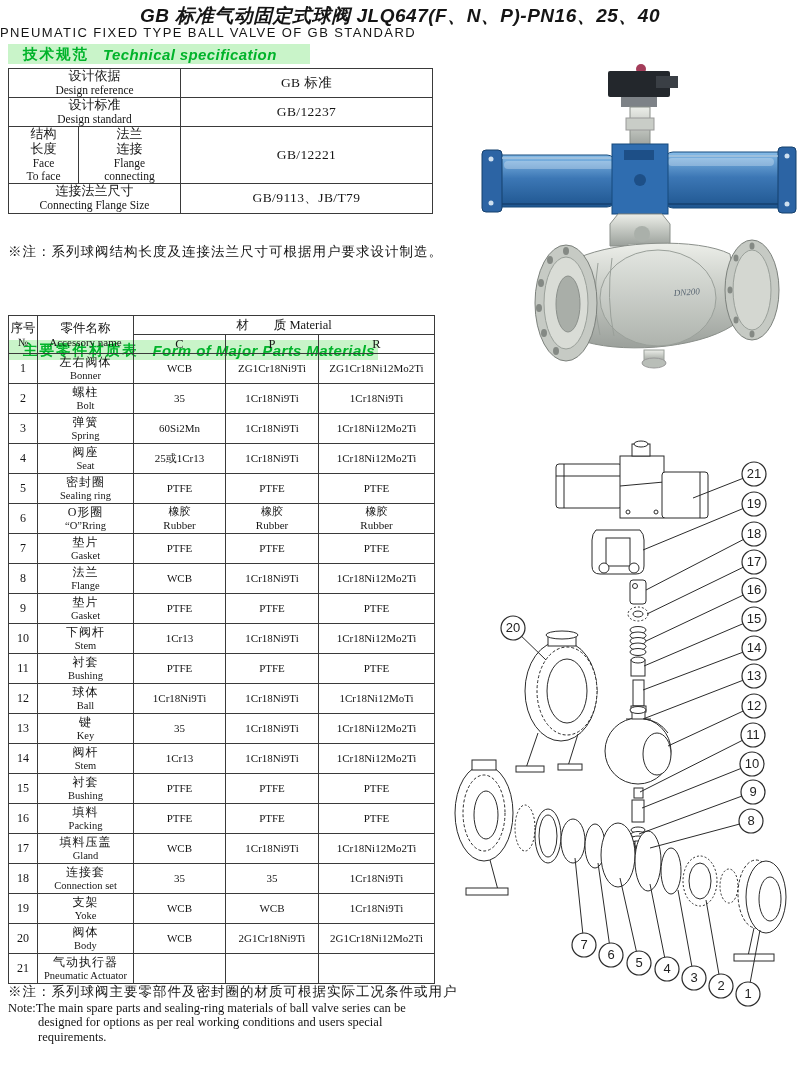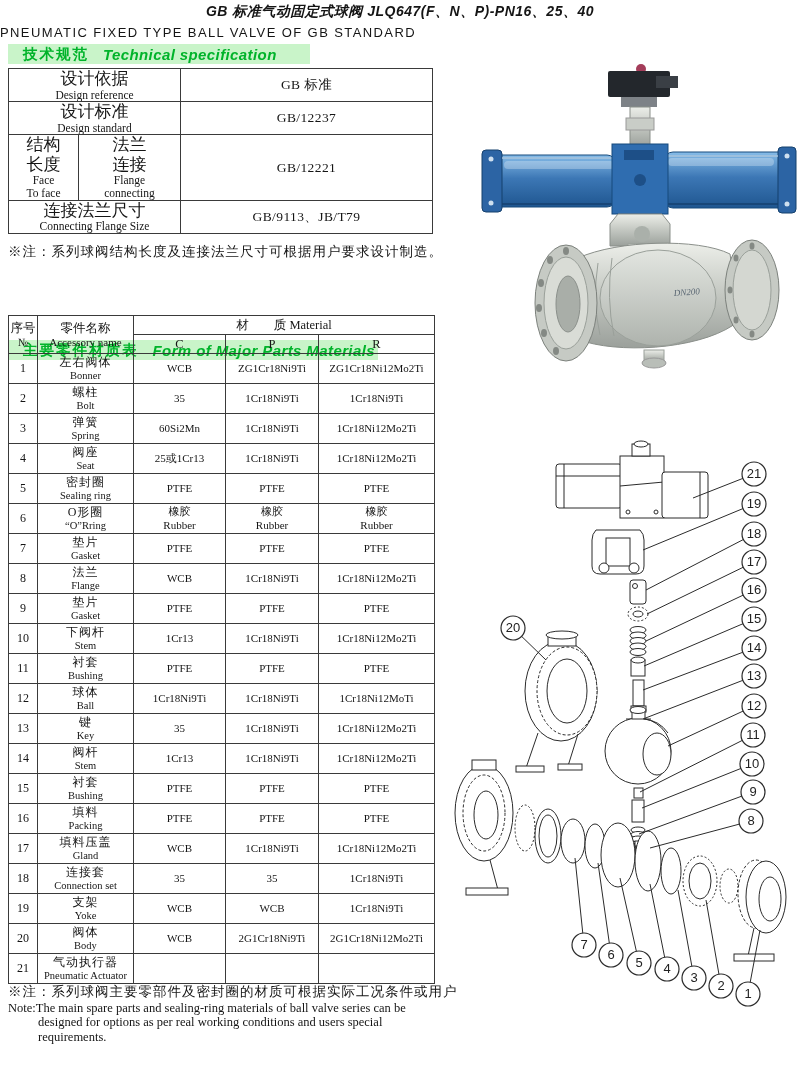--- a/index.html
+++ b/index.html
@@ -1,32 +1,32 @@
 <!DOCTYPE html>
 <html><head>
 <meta charset="utf-8">
 <style>
   html,body{margin:0;padding:0;background:#fff;}
   .page{position:relative;width:800px;height:1075px;background:#fff;overflow:hidden;
         font-family:"Liberation Serif",serif;color:#151515;}
   .title{position:absolute;top:3px;left:0;width:100%;text-align:center;
          font-family:"Liberation Sans",sans-serif;font-weight:bold;font-style:italic;
-         font-size:14px;letter-spacing:.5px;}
+         font-size:19px;letter-spacing:.5px;}
   .subtitle{position:absolute;top:25px;left:0;width:100%;text-align:left;
             font-family:"Liberation Sans",sans-serif;font-size:13px;letter-spacing:1.4px;}
   .greenbar{position:absolute;left:8px;height:20px;background:#c9f4c9;color:#00b32a;
             display:flex;align-items:center;gap:14px;padding-left:15px;box-sizing:border-box;}
   .gb-cn{font-family:"Liberation Sans",sans-serif;font-weight:bold;font-size:14.5px;letter-spacing:2px;}
   .gb-en{font-family:"Liberation Sans",sans-serif;font-weight:bold;font-style:italic;font-size:15px;letter-spacing:.4px;}
 
   table{border-collapse:collapse;table-layout:fixed;}
   td,th{border:1.6px solid #3a3a3a;text-align:center;vertical-align:middle;padding:0;overflow:hidden;}
 
   .spec-table{position:absolute;left:8px;top:68px;width:424px;}
-  .spec-table .cn{font-size:17px;white-space:pre-line;line-height:1.15;}
+  .spec-table .cn{font-size:13px;white-space:pre-line;line-height:1.15;}
   .spec-table .en{font-size:11.5px;white-space:pre-line;line-height:1.1;}
   .spec-table .val{font-size:13.5px;letter-spacing:.4px;}
 
   .note{position:absolute;left:8px;}
   .note-cn{font-size:13.5px;letter-spacing:1px;line-height:1.25;}
   .note-en{font-size:12.5px;line-height:1.15;}
   .ind34{padding-left:34px;}
   .ind42{padding-left:42px;}
   .ind30{padding-left:30px;}
 

